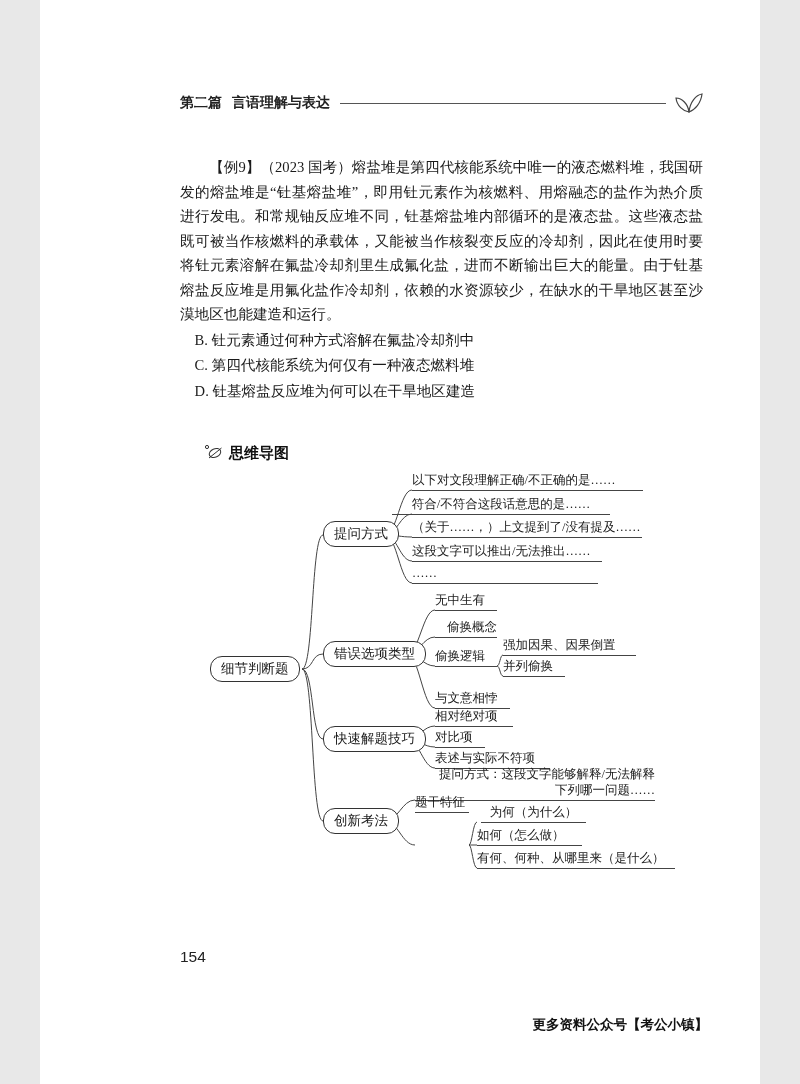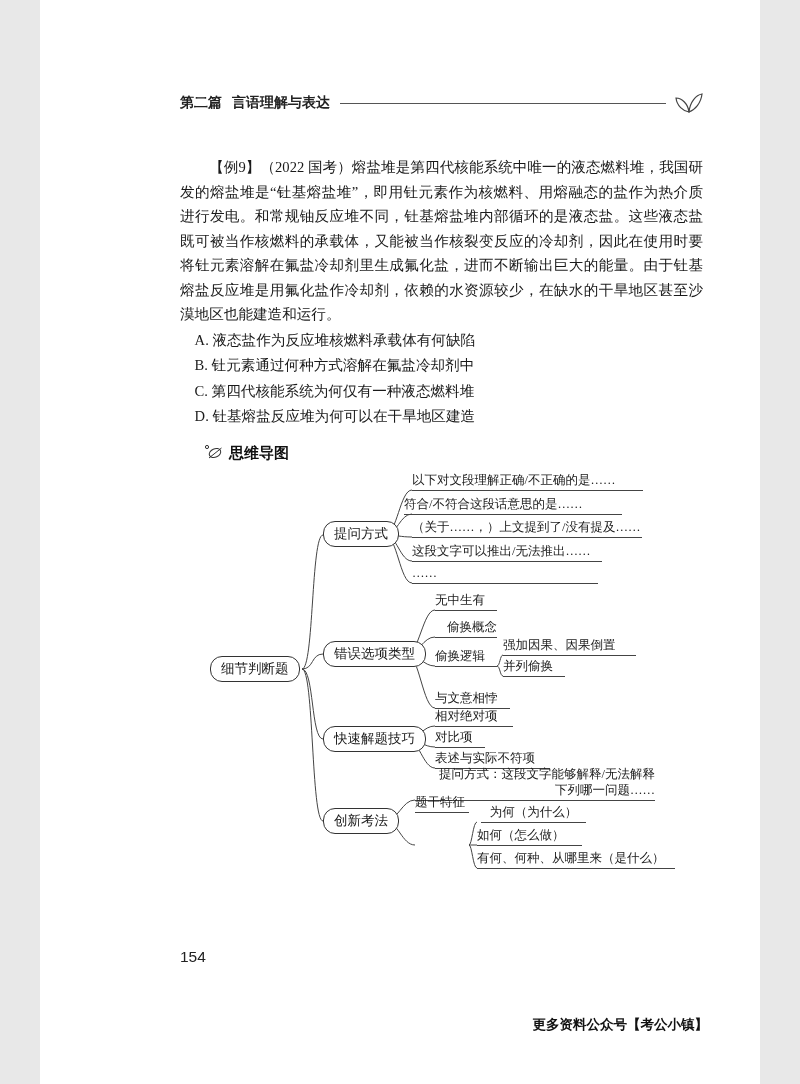--- a/index.html
+++ b/index.html
@@ -72,22 +72,21 @@
     <span class="header-rule"></span>
     <span>
       <svg class="leaf-svg" width="30" height="22" viewBox="0 0 30 22">
         <path d="M15 20 C14 12 8 6 2 6 C3 14 9 19 15 20 Z" fill="none" stroke="#444" stroke-width="1.2"></path>
         <path d="M15 20 C16 10 22 3 28 2 C27 11 21 18 15 20 Z" fill="none" stroke="#444" stroke-width="1.2"></path>
       </svg>
     </span>
   </div>
 
   <div class="example">
-    <p class="para">【例9】（2022 国考）熔盐堆是第四代核能系统中唯一的液态燃料堆，我国研发的熔盐堆是“钍基熔盐堆”，即用钍元素作为核燃料、用熔融态的盐作为热介质进行发电。和常规铀反应堆不同，钍基熔盐堆内部循环的是液态盐。这些液态盐既可被当作核燃料的承载体，又能被当作核裂变反应的冷却剂，因此在使用时要将钍元素溶解在氟盐冷却剂里生成氟化盐，进而不断输出巨大的能量。由于钍基熔盐反应堆是用氟化盐作冷却剂，依赖的水资源较少，在缺水的干旱地区甚至沙漠地区也能建造和运行。</p>
-    <p class="option">A. 液态盐作为反应堆核燃料承载体有何缺陷</p>
+    <p class="para">【例9】（2023 国考）熔盐堆是第四代核能系统中唯一的液态燃料堆，我国研发的熔盐堆是“钍基熔盐堆”，即用钍元素作为核燃料、用熔融态的盐作为热介质进行发电。和常规铀反应堆不同，钍基熔盐堆内部循环的是液态盐。这些液态盐既可被当作核燃料的承载体，又能被当作核裂变反应的冷却剂，因此在使用时要将钍元素溶解在氟盐冷却剂里生成氟化盐，进而不断输出巨大的能量。由于钍基熔盐反应堆是用氟化盐作冷却剂，依赖的水资源较少，在缺水的干旱地区甚至沙漠地区也能建造和运行。</p>
     <p class="option">B. 钍元素通过何种方式溶解在氟盐冷却剂中</p>
     <p class="option">C. 第四代核能系统为何仅有一种液态燃料堆</p>
     <p class="option">D. 钍基熔盐反应堆为何可以在干旱地区建造</p>
   </div>
 
   <div class="mm-heading">
     <span>
       <svg width="19" height="16" viewBox="0 0 19 16">
         <circle cx="3" cy="3" r="1.6" fill="none" stroke="#333" stroke-width="1"></circle>
         <ellipse cx="11" cy="9" rx="6" ry="4.2" fill="none" stroke="#333" stroke-width="1" transform="rotate(-25 11 9)"></ellipse>
@@ -133,21 +132,21 @@
   </svg>
 
   <div class="node" style="left:170px; top:656px;">细节判断题</div>
 
   <div class="node" style="left:283px; top:521px;">提问方式</div>
   <div class="node" style="left:283px; top:641px;">错误选项类型</div>
   <div class="node" style="left:283px; top:726px;">快速解题技巧</div>
   <div class="node" style="left:283px; top:808px;">创新考法</div>
 
   <div class="leaf-item" style="left:372px; top:472px; width:231px;">以下对文段理解正确/不正确的是……</div>
-  <div class="leaf-item" style="left:364px; top:496px; width:218px;">符合/不符合这段话意思的是……</div>
+  <div class="leaf-item" style="left:352px; top:496px; width:218px;text-align:center;">符合/不符合这段话意思的是……</div>
   <div class="leaf-item" style="left:372px; top:519px; width:230px;">（关于……，）上文提到了/没有提及……</div>
   <div class="leaf-item" style="left:372px; top:543px; width:190px;">这段文字可以推出/无法推出……</div>
   <div class="leaf-item" style="left:372px; top:565px; width:186px;">……</div>
 
   <div class="leaf-item" style="left:395px; top:592px; width:62px;">无中生有</div>
   <div class="leaf-item" style="left:395px; top:619px; width:62px;text-align:right;">偷换概念</div>
   <div class="leaf-item" style="left:395px; top:648px; width:62px;">偷换逻辑</div>
   <div class="leaf-item" style="left:395px; top:690px; width:75px;">与文意相悖</div>
   <div class="leaf-item" style="left:463px; top:637px; width:133px;">强加因果、因果倒置</div>
   <div class="leaf-item" style="left:463px; top:658px; width:62px;">并列偷换</div>

